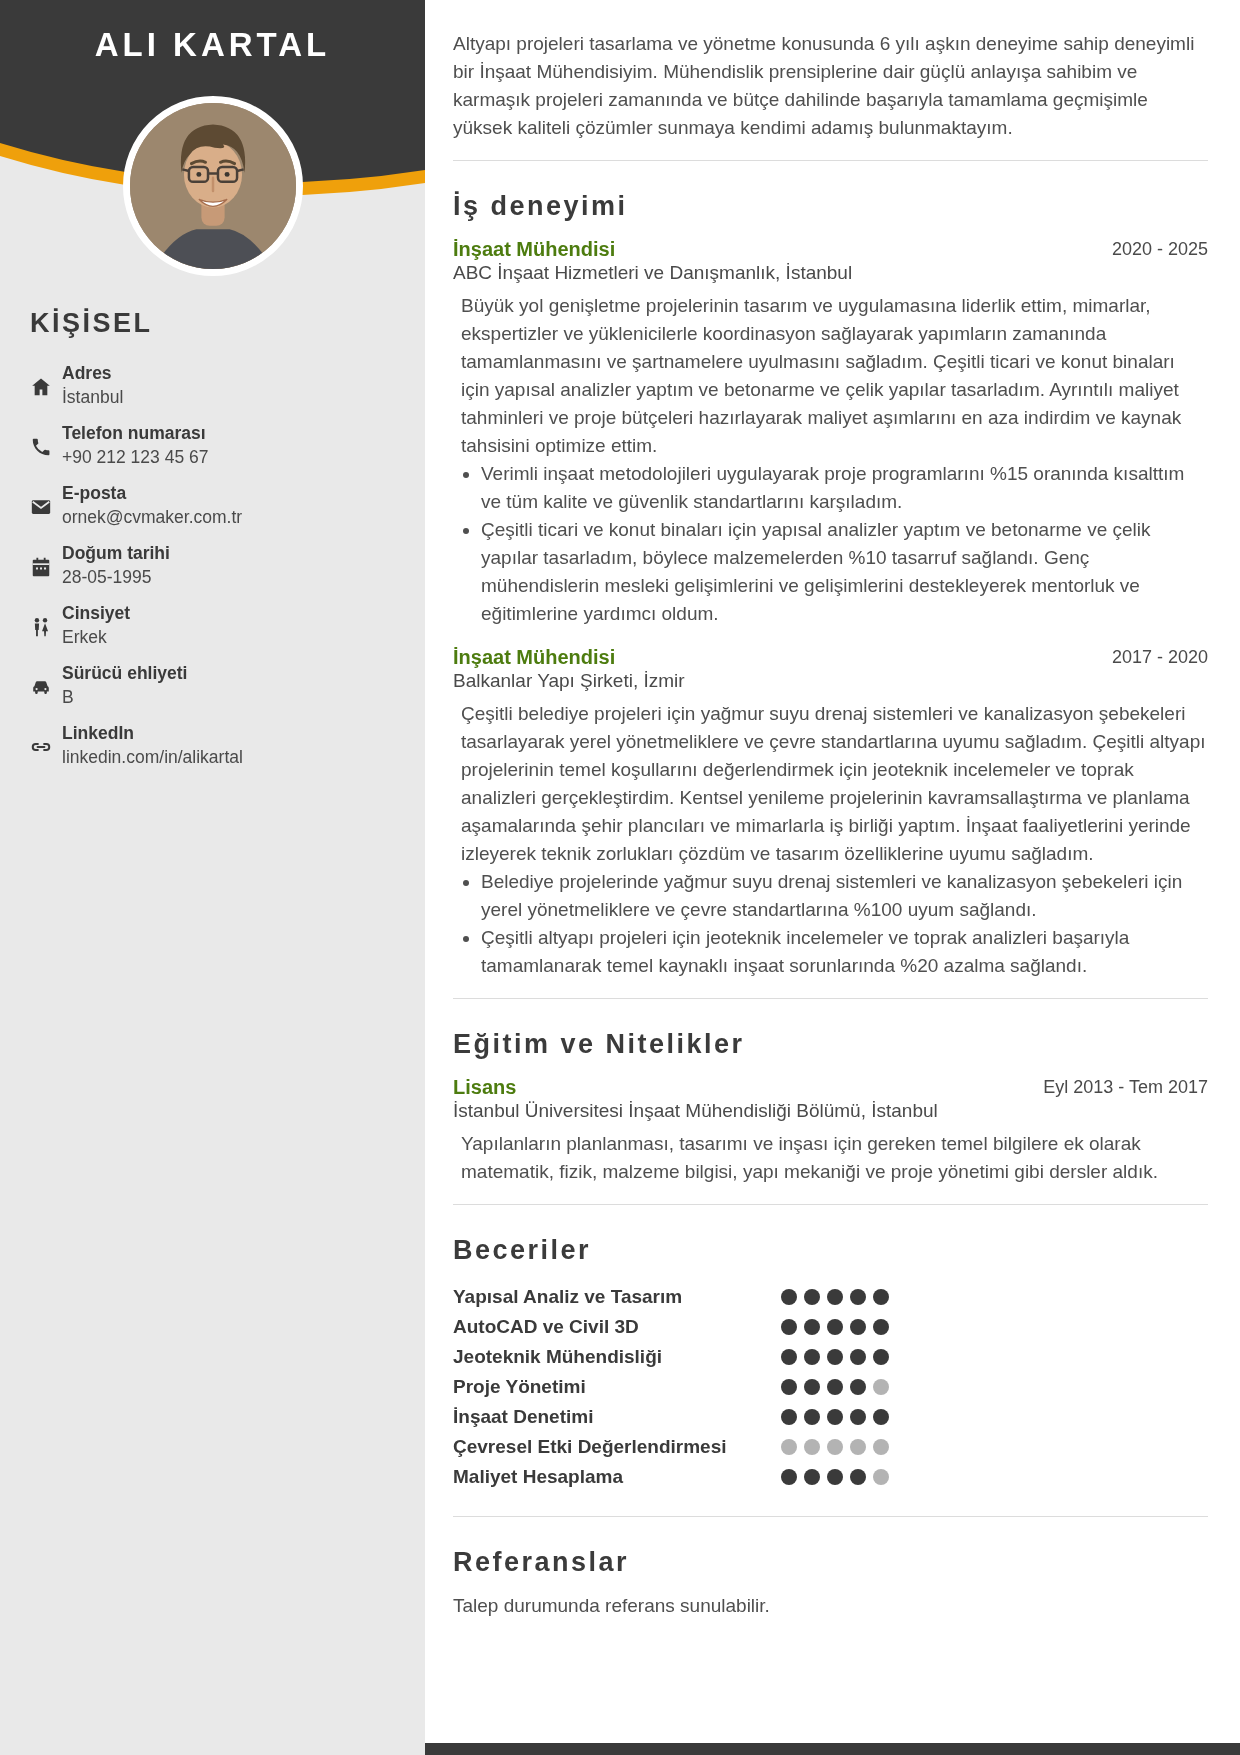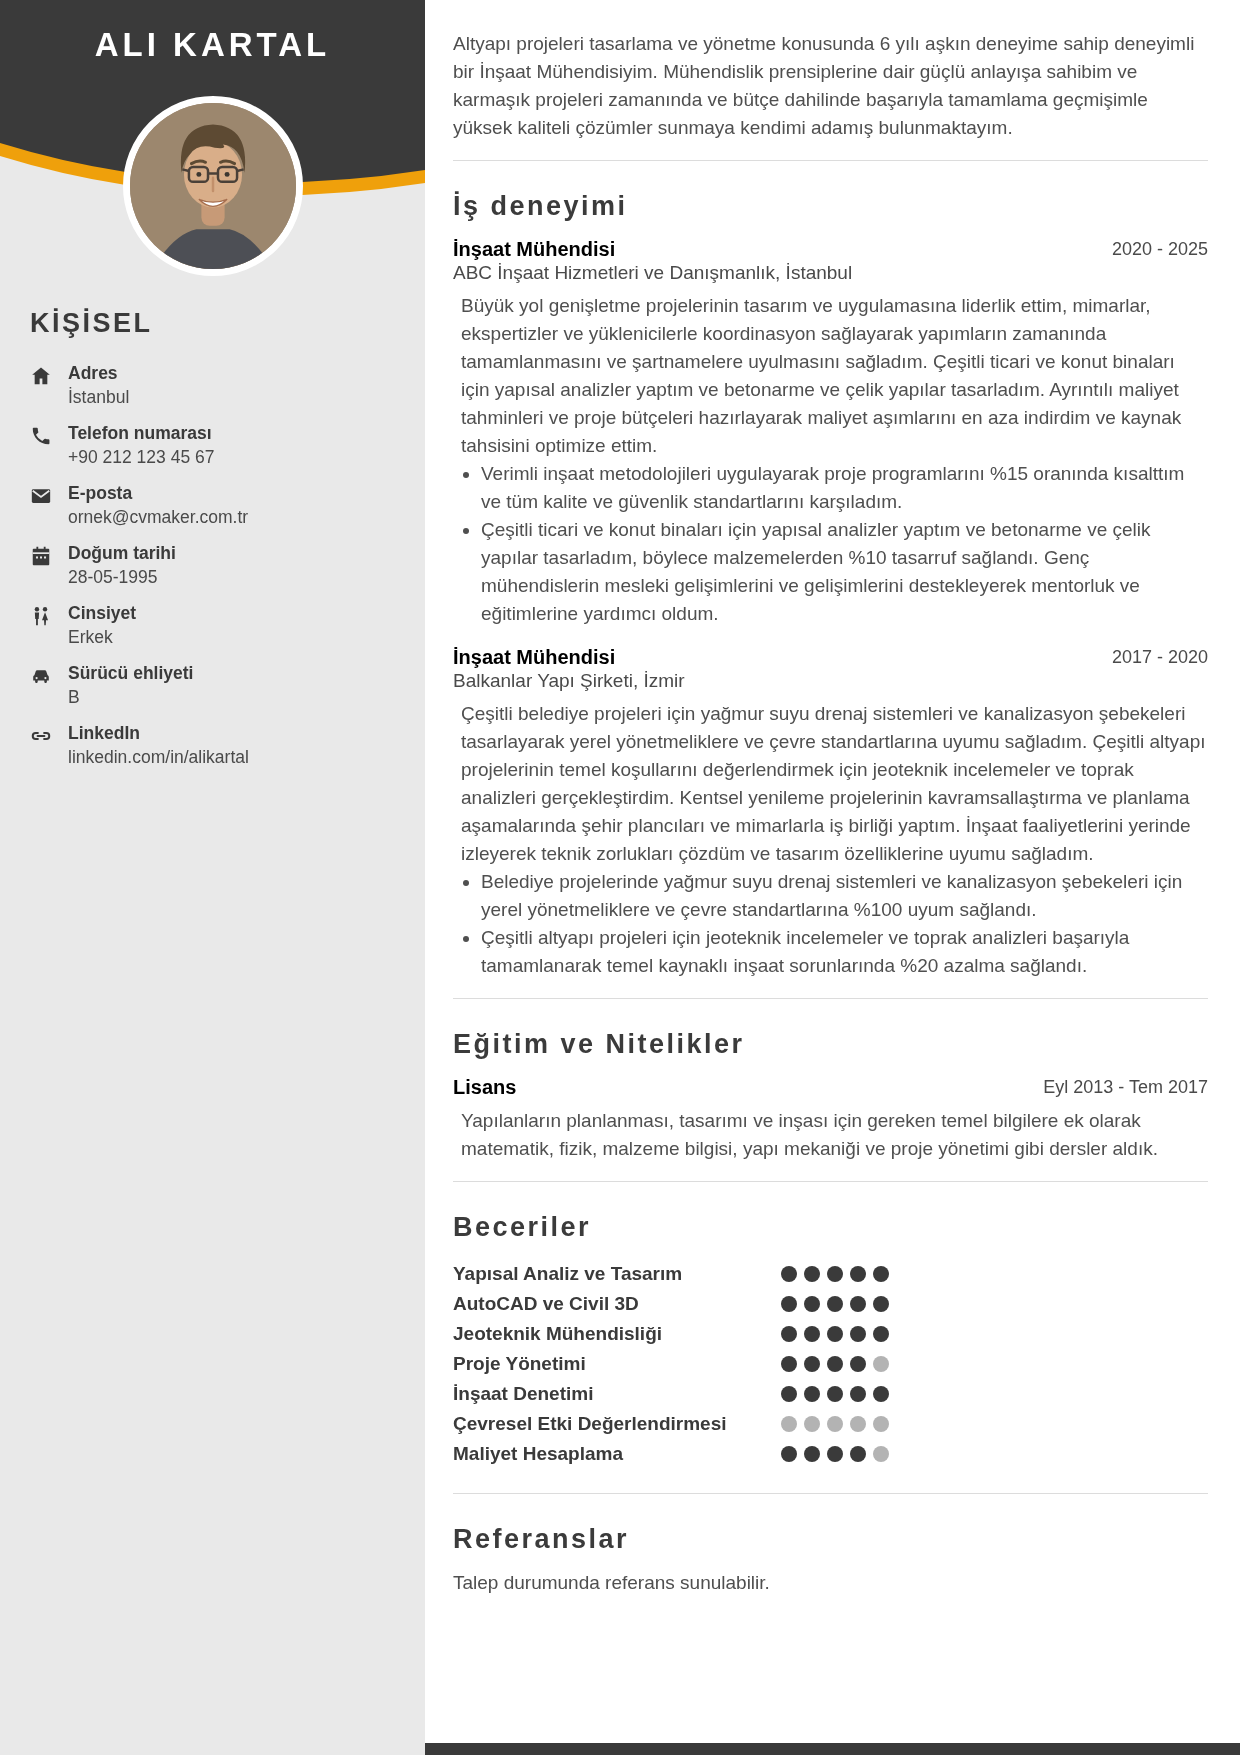--- a/index.html
+++ b/index.html
@@ -30,33 +30,33 @@
     color:#fff;font-size:33px;font-weight:bold;letter-spacing:4px;z-index:3;
   }
   .avatar{
     position:absolute;top:96px;left:50%;transform:translateX(-50%);
     width:180px;height:180px;border-radius:50%;border:7px solid #fff;
     overflow:hidden;background:#a08b72;z-index:2;
   }
   .avatar svg{display:block;width:100%;height:100%;}
   .sidebar-content{position:absolute;top:308px;left:0;right:0;padding:0 12px 0 30px;}
   .sidebar-title{font-size:27px;font-weight:bold;letter-spacing:2.5px;color:var(--dark);margin-bottom:24px;}
-  .entry{display:flex;gap:16px;margin-bottom:15px;}
+  .entry{display:flex;gap:10px;margin-bottom:15px;align-items:center;}
   .entry .icon{flex:0 0 22px;width:22px;padding-top:2px;}
   .entry .icon svg{display:block;width:22px;height:22px;fill:var(--dark);}
   .entry-label{font-size:17.5px;font-weight:bold;color:var(--dark);line-height:21px;}
   .entry-value{font-size:17.5px;color:var(--muted);line-height:21px;margin-top:3px;}
   
   .main{flex:1;position:relative;display:flex;flex-direction:column;padding:30px 32px 0 28px;}
   .summary{font-size:19px;line-height:28px;}
   hr.divider{border:none;border-top:1px solid var(--divider);margin-top:18px;}
   hr.divider.pre-ref{margin-top:24px;}
   h2.section{font-size:27px;font-weight:bold;letter-spacing:2.5px;color:#3B3B3B;margin-top:30px;}
   .item-head{display:flex;justify-content:space-between;align-items:flex-start;margin-top:16px;}
-  .role{font-size:20px;font-weight:bold;color:#000000;line-height:23px;}
+  .role{font-size:20px;font-weight:bold;color:#4d7c0f;line-height:23px;}
   .org{font-size:19px;color:var(--muted);line-height:23px;}
   .dates{font-size:18px;color:var(--muted);line-height:23px;white-space:nowrap;}
   p.desc{font-size:19px;line-height:28px;margin-top:8px;margin-left:8px;}
   ul.bullets{margin:0 0 0 9px;padding-left:19px;font-size:19px;line-height:28px;}
   .job2{margin-top:18px;}
   
   .skills-list{margin-top:16px;}
   .skill-row{display:flex;align-items:center;height:30px;gap:36px;}
   .skill-name{width:292px;font-size:19px;font-weight:bold;color:var(--dark);}
   .dots{display:flex;gap:7px;}
@@ -236,20 +236,21 @@
     </div>
   </section>
 
   <hr class="divider">
 
   <section>
     <h2 class="section">Eğitim ve Nitelikler</h2>
     <div class="item-head">
       <div>
         <div class="role">Lisans</div>
+        <div class="org">İstanbul Üniversitesi İnşaat Mühendisliği Bölümü, İstanbul</div>
       </div>
       <div class="dates">Eyl 2013 - Tem 2017</div>
     </div>
     <p class="desc">Yapılanların planlanması, tasarımı ve inşası için gereken temel bilgilere ek olarak matematik, fizik, malzeme bilgisi, yapı mekaniği ve proje yönetimi gibi dersler aldık.</p>
   </section>
 
   <hr class="divider">
 
   <section>
     <h2 class="section">Beceriler</h2>

